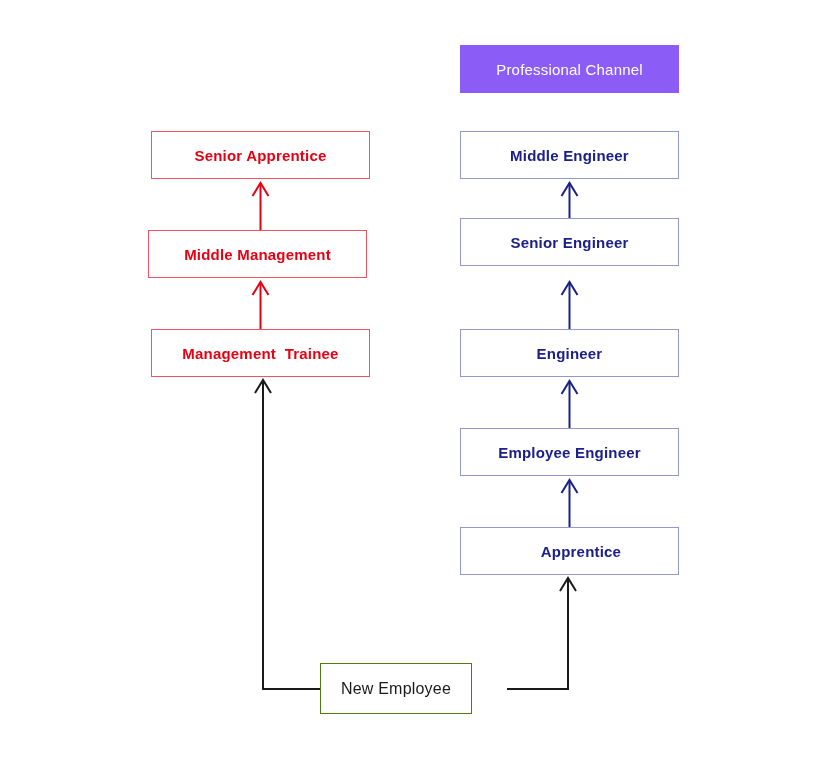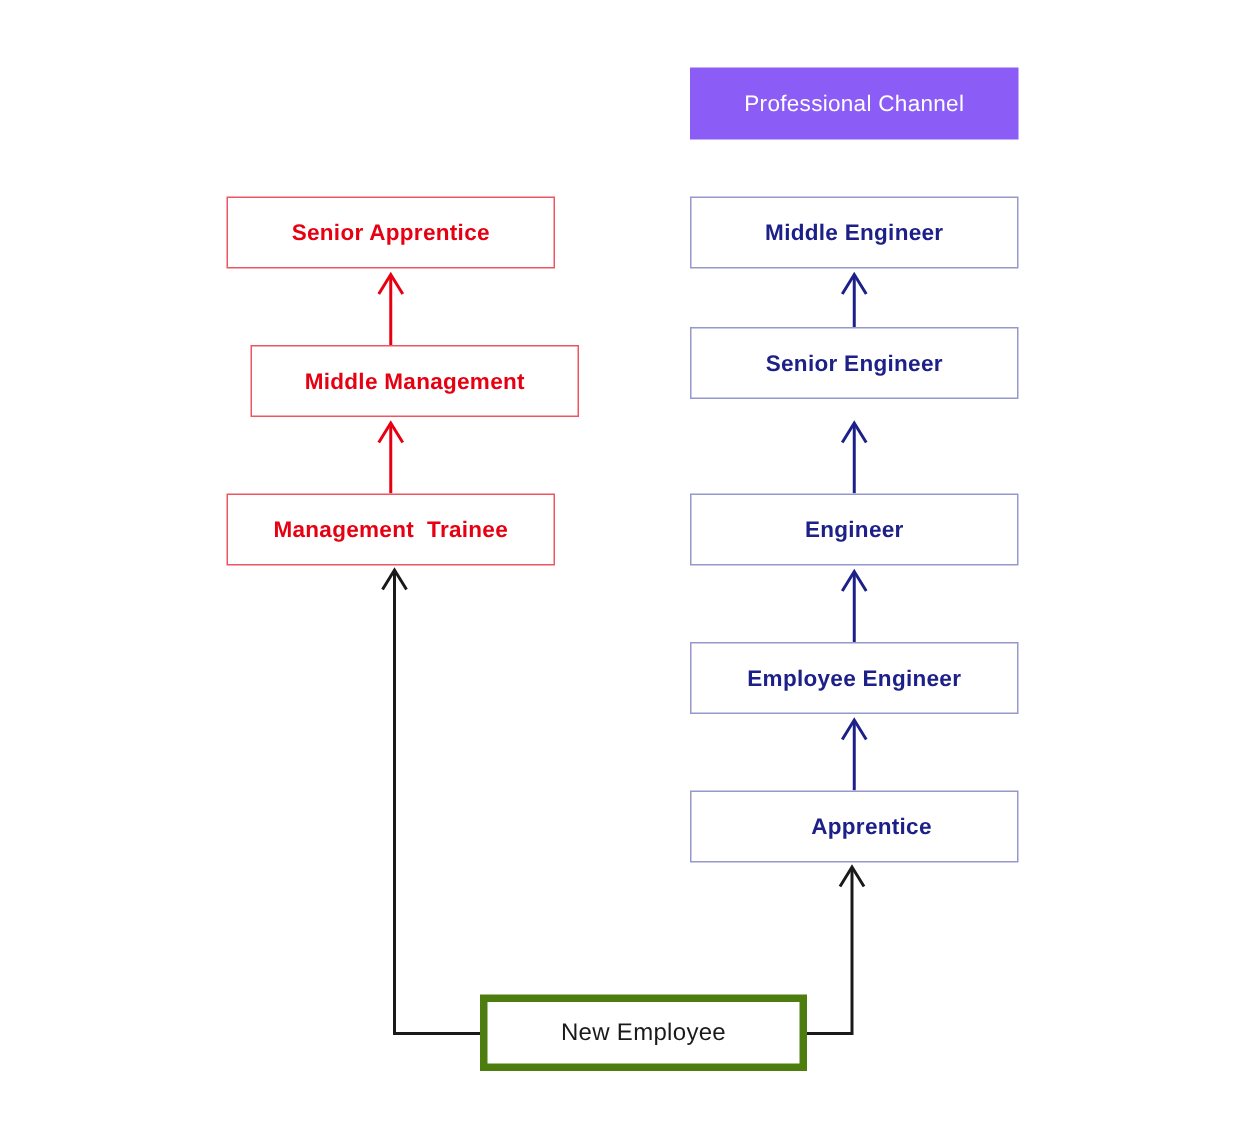--- a/index.html
+++ b/index.html
@@ -58,22 +58,22 @@
     font-weight: 600;
   }
   .node-blue {
     border: 1px solid #9598cb;
   }
   .node-blue .label {
     color: #1d2088;
     font-weight: 600;
   }
   .node-entry {
-    border: 5px solid #4d7c0f;
-    width: 218px;
+    border: 1px solid #4d7c0f;
+    width: 152px;
     height: 51px;
   }
   .node-entry .label {
     color: #1a1a1a;
     font-weight: 400;
     font-size: 16px;
   }
 </style>
 </head>
 <body>
@@ -108,21 +108,21 @@
     </g>
   </svg>
 
   <div class="box header-blue" style="left:460px; top:45px;">
     <span class="label">Professional Channel</span>
   </div>
 
   <div class="box node-red" style="left:151px; top:131px;">
     <span class="label">Senior Apprentice</span>
   </div>
-  <div class="box node-red" style="left:167px; top:230px;">
+  <div class="box node-red" style="left:148px; top:230px;">
     <span class="label">Middle Management</span>
   </div>
   <div class="box node-red" style="left:151px; top:329px;text-align:right;">
     <span class="label">Management  Trainee</span>
   </div>
 
   <div class="box node-blue" style="left:460px; top:131px;">
     <span class="label">Middle Engineer</span>
   </div>
   <div class="box node-blue" style="left:460px; top:218px;">

